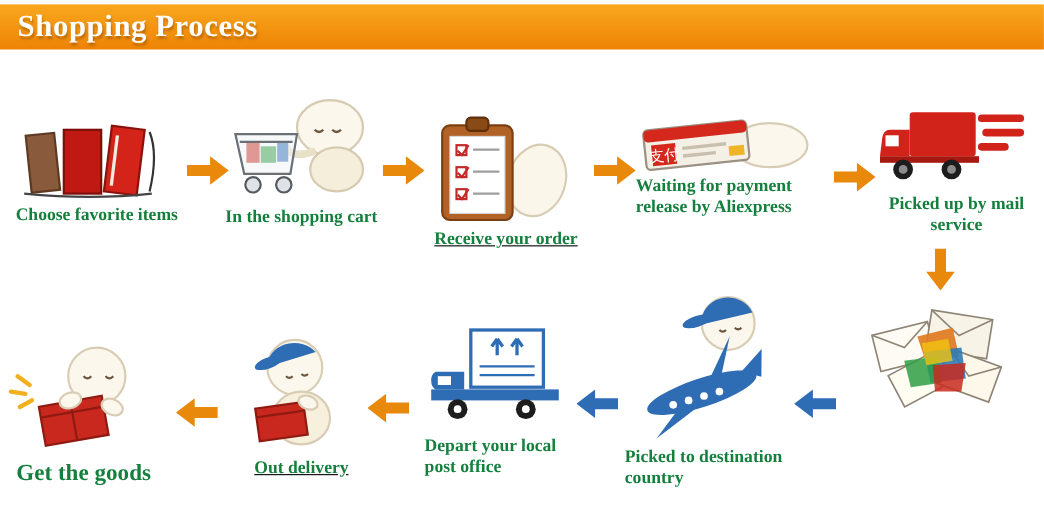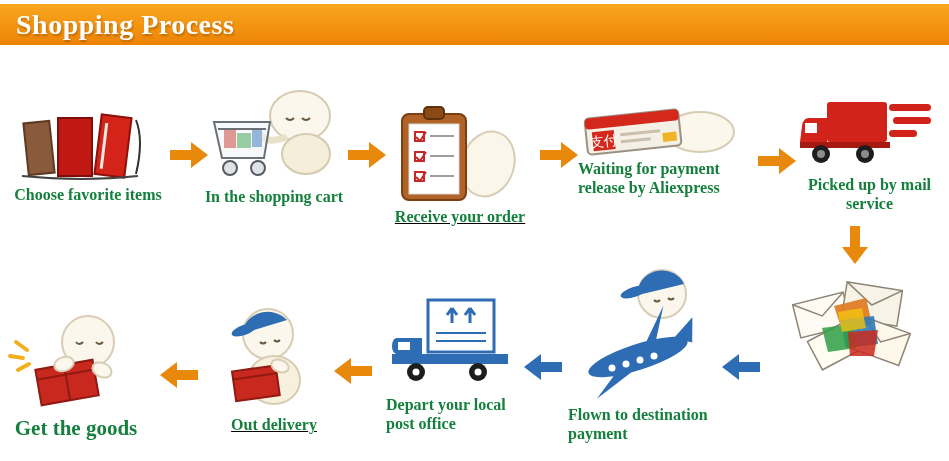--- a/index.html
+++ b/index.html
@@ -207,21 +207,21 @@
           <polygon points="110,88 134,74 126,98"></polygon>
         </g>
         <g fill="#ffffff">
           <circle cx="44" cy="106" r="3.5"></circle>
             <circle cx="58" cy="102" r="3.5"></circle>
           <circle cx="72" cy="98" r="3.5"></circle>
             <circle cx="86" cy="94" r="3.5"></circle>
         </g>
       </svg>
     </span>
-    <div class="label left">Flown to destination payment</div>
+    <div class="label left">Picked to destination country</div>
   </div>
 
   <span class="arrow blue" style="left:524px;top:352px;">
     <svg width="38" height="30" viewBox="0 0 38 30">
         <path d="M38 10 H17 V2 L0 15 L17 28 V20 H38 Z"></path>
       </svg>
   </span>
 
   <div class="step" style="left:386px;top:296px;width:140px;">
     <span class="icon">

